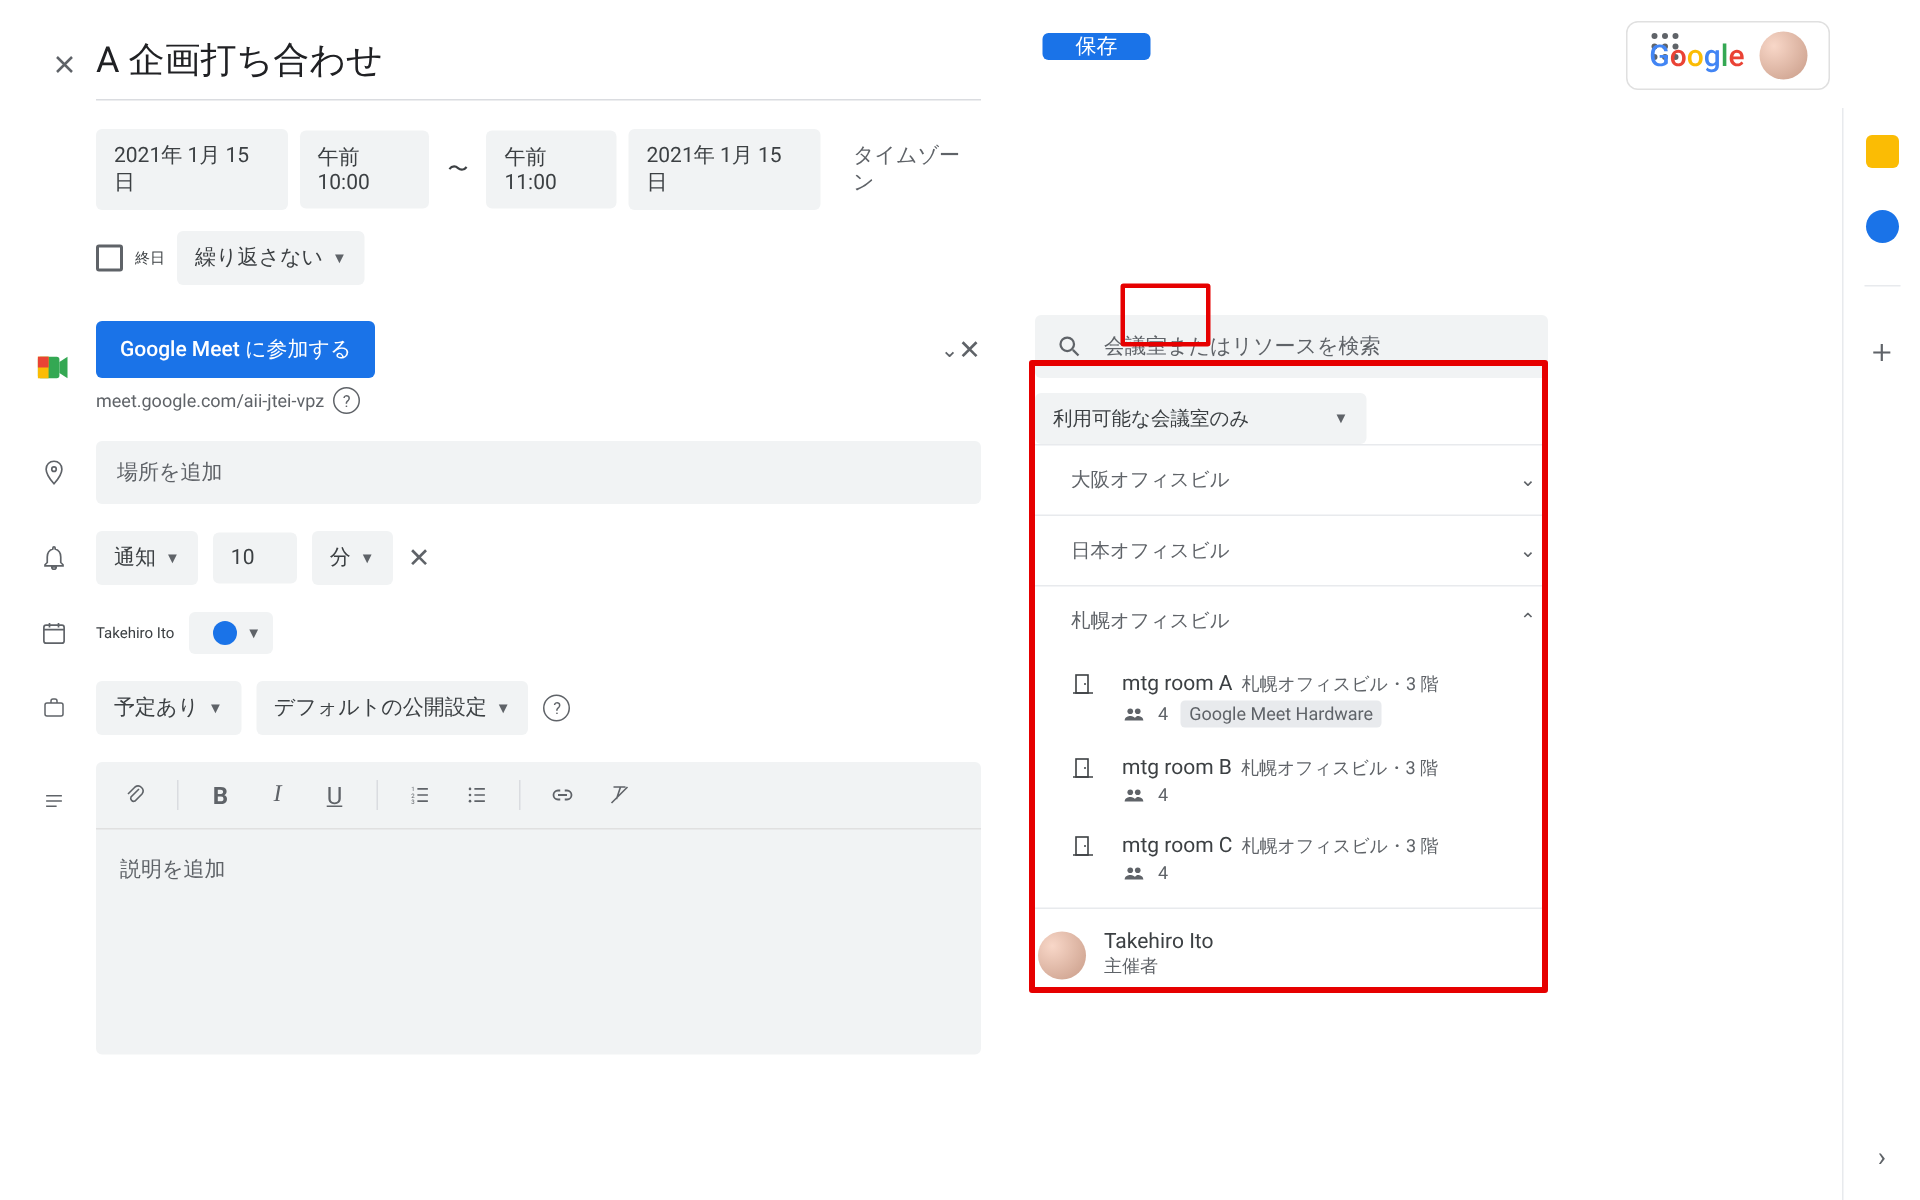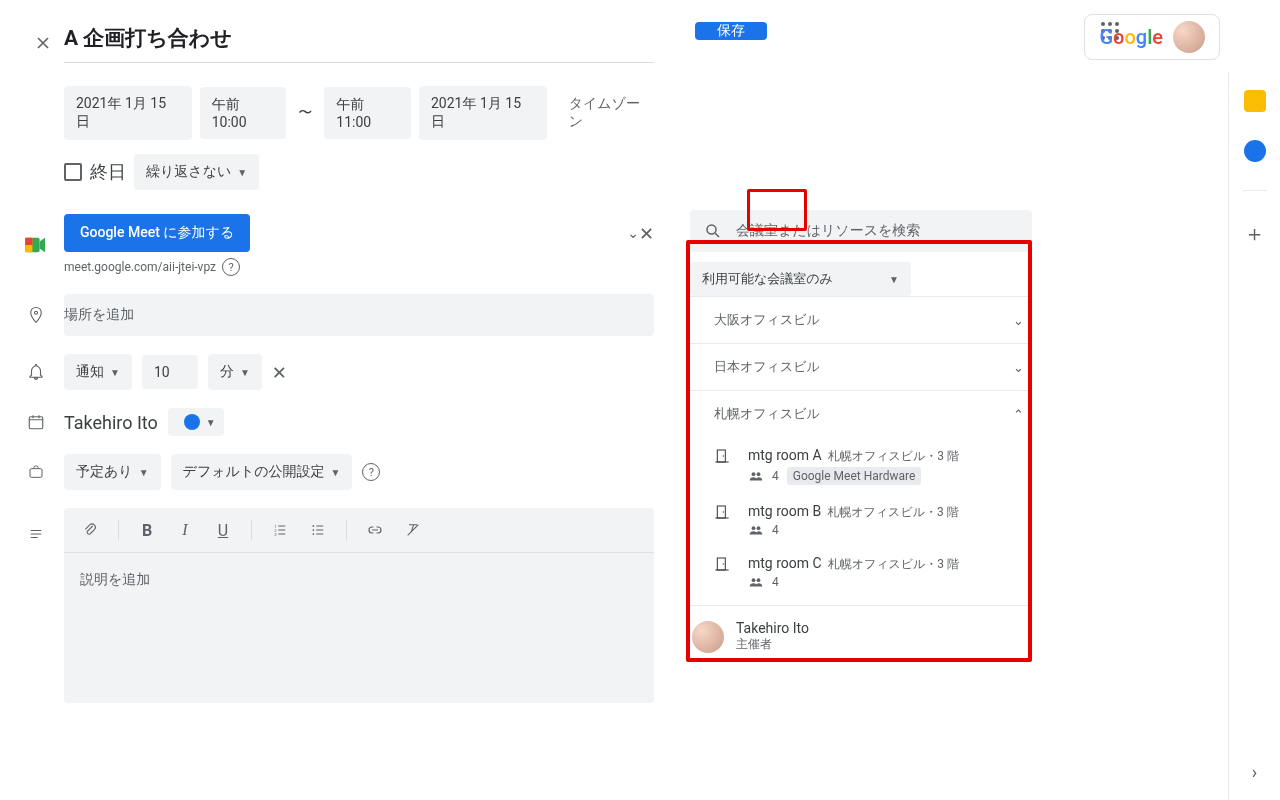--- a/index.html
+++ b/index.html
@@ -2,43 +2,43 @@
 <html><head>
 <meta charset="utf-8">
 <style>
 * { box-sizing: border-box; margin: 0; padding: 0; font-family: "Google Sans", Roboto, Arial, sans-serif; }
 html, body { width: 1280px; height: 800px; background: #fff; overflow: hidden; color: #3c4043; }
 
 
 .topbar { position: absolute; top: 0; left: 0; right: 0; height: 72px; }
 .close-x { position: absolute; top: 33px; left: 33px; width: 20px; height: 20px; cursor: pointer; }
 .title-wrap { position: absolute; top: 24px; left: 64px; width: 590px; border-bottom: 1px solid #dadce0; padding-bottom: 10px; }
-.title { font-size: 21px; color: #202124; font-weight: 700; }
+.title { font-size: 24px; color: #202124; font-weight: 400; }
 .save-btn { position: absolute; top: 22px; left: 695px; background: #1a73e8; color: #fff; font-size: 14px; font-weight: 500; padding: 0 22px; border: none; border-radius: 4px; cursor: pointer; }
 .apps-icon { position: absolute; top: 22px; right: 155px; width: 24px; height: 24px; cursor: pointer; display: grid; grid-template-columns: repeat(3,4px); grid-template-rows: repeat(3,4px); gap: 3px; }
 .apps-icon span { background: #5f6368; border-radius: 50%; }
 .google-logo { position: absolute; top: 14px; right: 60px; border: 1px solid #e0e0e0; border-radius: 8px; padding: 6px 14px; display: flex; align-items: center; gap: 10px; }
 .avatar { width: 32px; height: 32px; border-radius: 50%; background: radial-gradient(circle at 30% 30%, #f8d7c8, #c89b87); }
 
 
 .left { position: absolute; top: 86px; left: 64px; width: 590px; }
 .chip { background: #f1f3f4; border-radius: 4px; padding: 9px 12px; font-size: 14px; color: #3c4043; display: inline-block; }
 .row { display: flex; align-items: center; gap: 8px; margin-bottom: 14px; }
 .tilde { font-size: 14px; color: #3c4043; padding: 0 4px; }
 .tz { font-size: 14px; color: #5f6368; margin-left: 14px; }
 .checkbox { width: 18px; height: 18px; border: 2px solid #5f6368; border-radius: 2px; }
-.label14 { font-size: 18px; color: #3c4043; }
+.label14 { font-size: 10px; color: #3c4043; }
 .tabs { display: flex; gap: 22px; margin-top: 26px; border-bottom: 0; }
 .tab { font-size: 14px; padding: 10px 0; color: #5f6368; cursor: pointer; }
 .tab.active { color: #1a73e8; border-bottom: 3px solid #1a73e8; }
 .icon-col { position: absolute; left: -40px; width: 24px; height: 24px; display: flex; align-items: center; justify-content: center; }
 .detail-row { position: relative; margin-bottom: 18px; display: flex; align-items: center; gap: 10px; flex-wrap: wrap; }
 .meet-btn { background: #1a73e8; color: #fff; font-size: 14px; font-weight: 500; padding: 10px 16px; border: none; border-radius: 4px; cursor: pointer; }
 .meet-link { font-size: 12px; color: #5f6368; margin-top: 6px; display: flex; align-items: center; gap: 6px; }
-.input-full { background: #f1f3f4; border-radius: 4px; padding: 12px 0; font-size: 14px; color: #5f6368; width: 100%; }
+.input-full { background: #f1f3f4; border-radius: 4px; padding: 12px 14px; font-size: 14px; color: #5f6368; width: 100%; }
 .sel { background: #f1f3f4; border-radius: 4px; padding: 9px 12px; font-size: 14px; color: #3c4043; display: inline-flex; align-items: center; gap: 6px; }
 .caret { font-size: 10px; color: #5f6368; }
 .x-sm { color: #5f6368; font-size: 18px; cursor: pointer; }
 .add-link { font-size: 14px; color: #5f6368; }
 .dot-blue { width: 16px; height: 16px; border-radius: 50%; background: #1a73e8; margin-left: 8px; }
 .help { width: 18px; height: 18px; border: 1.5px solid #5f6368; border-radius: 50%; font-size: 11px; color: #5f6368; display: flex; align-items: center; justify-content: center; }
 .editor { background: #f1f3f4; border-radius: 4px; padding: 0; width: 100%; }
 .toolbar { display: flex; align-items: center; gap: 18px; padding: 12px 16px; border-bottom: 1px solid #e0e0e0; }
 .tb-ic { width: 20px; height: 20px; display: inline-flex; align-items: center; justify-content: center; color: #5f6368; }
 .tb-sep { width: 1px; height: 20px; background: #dadce0; }

